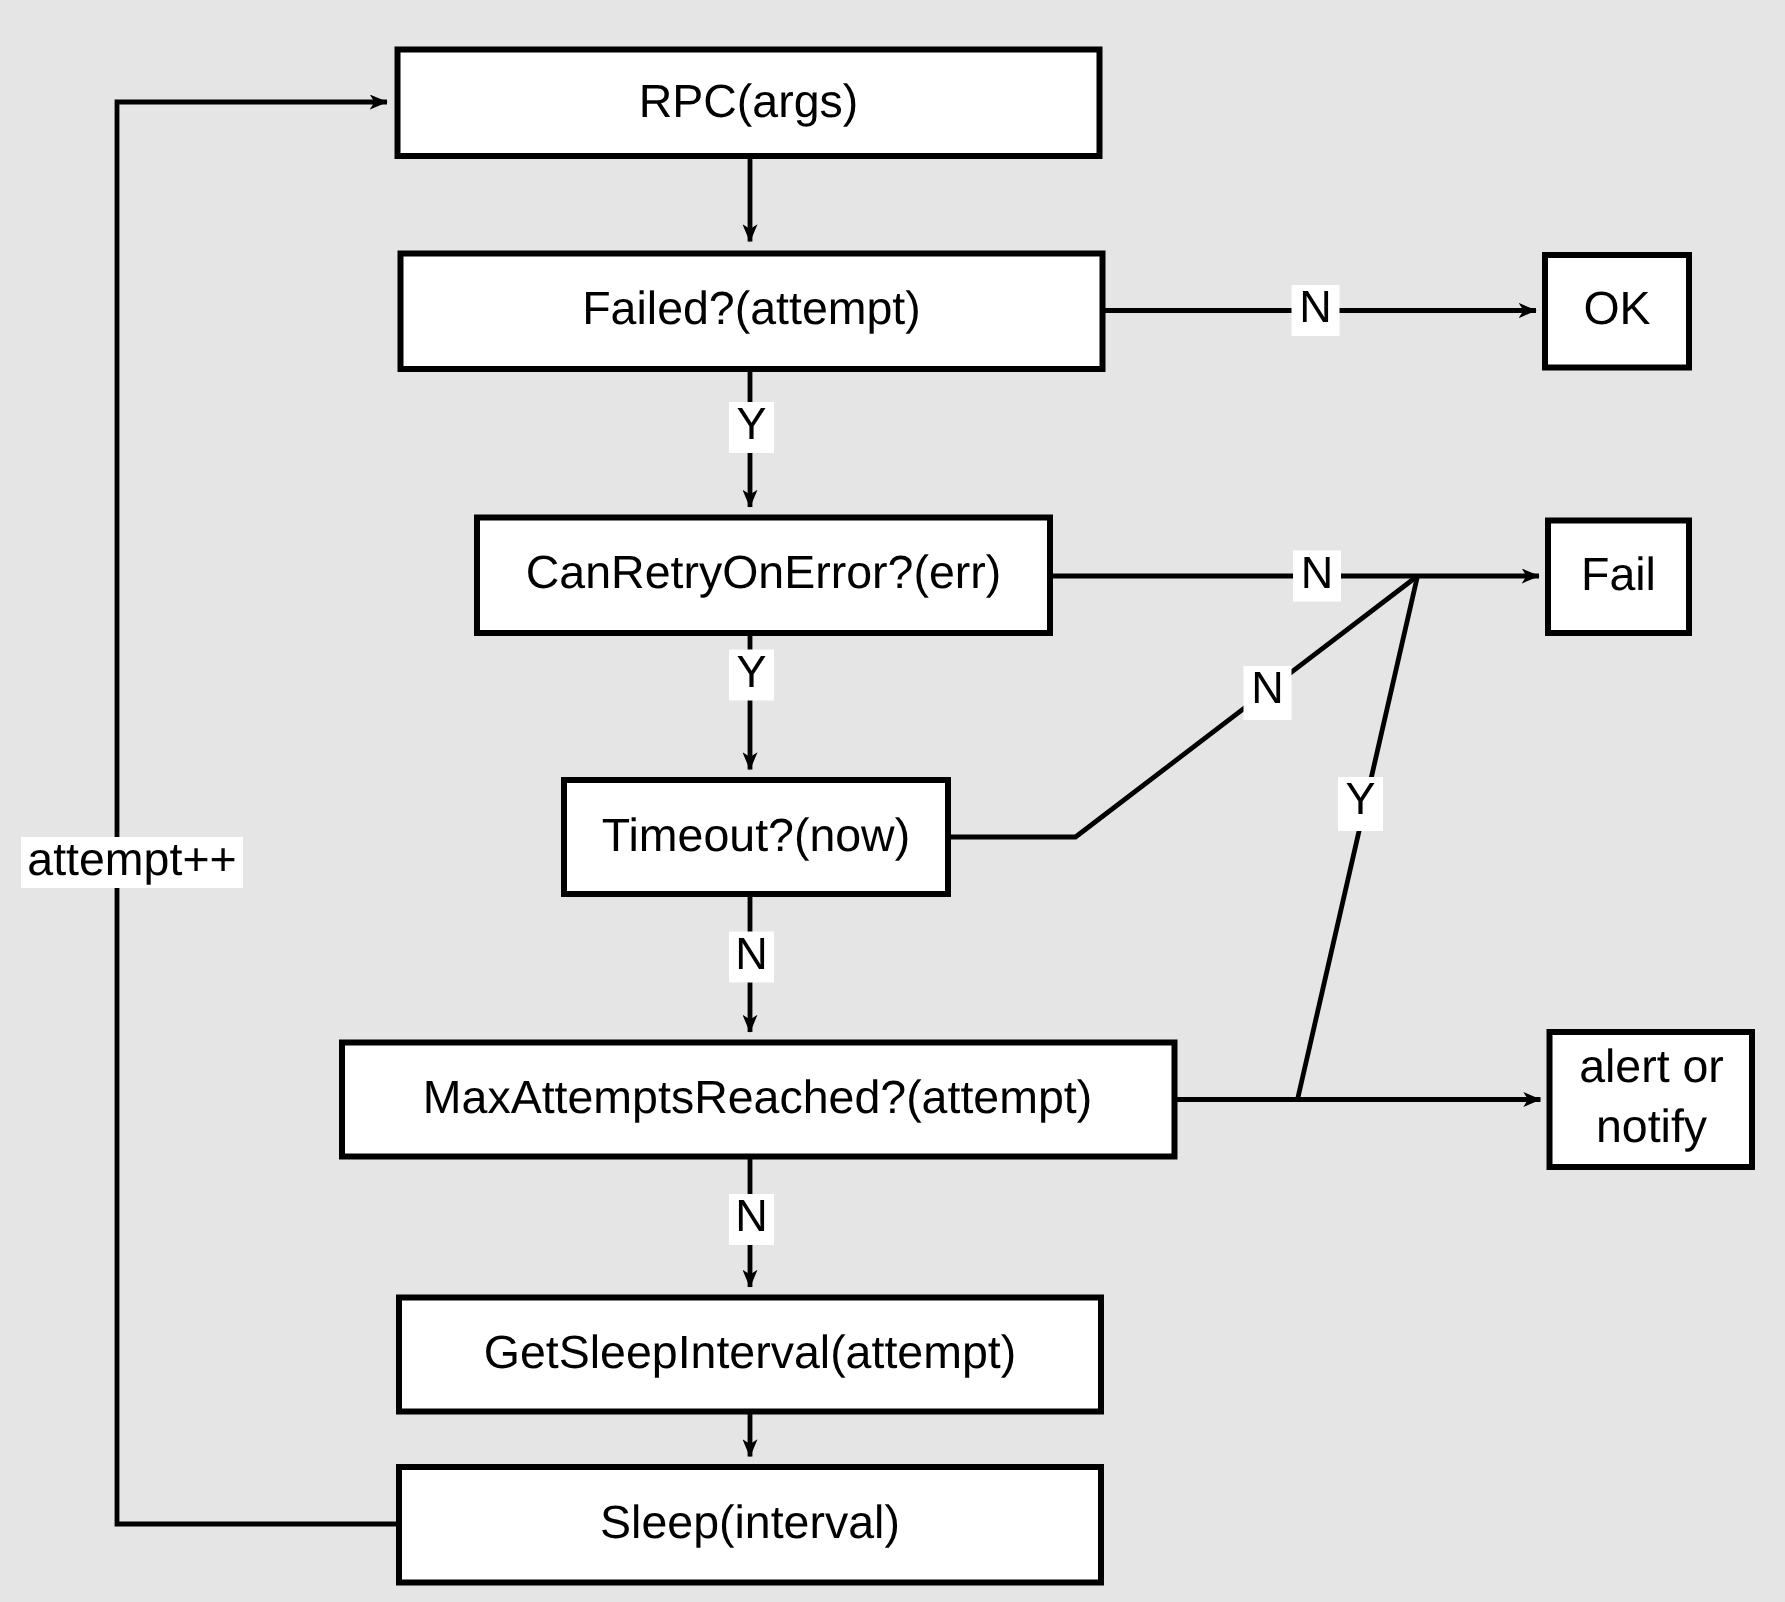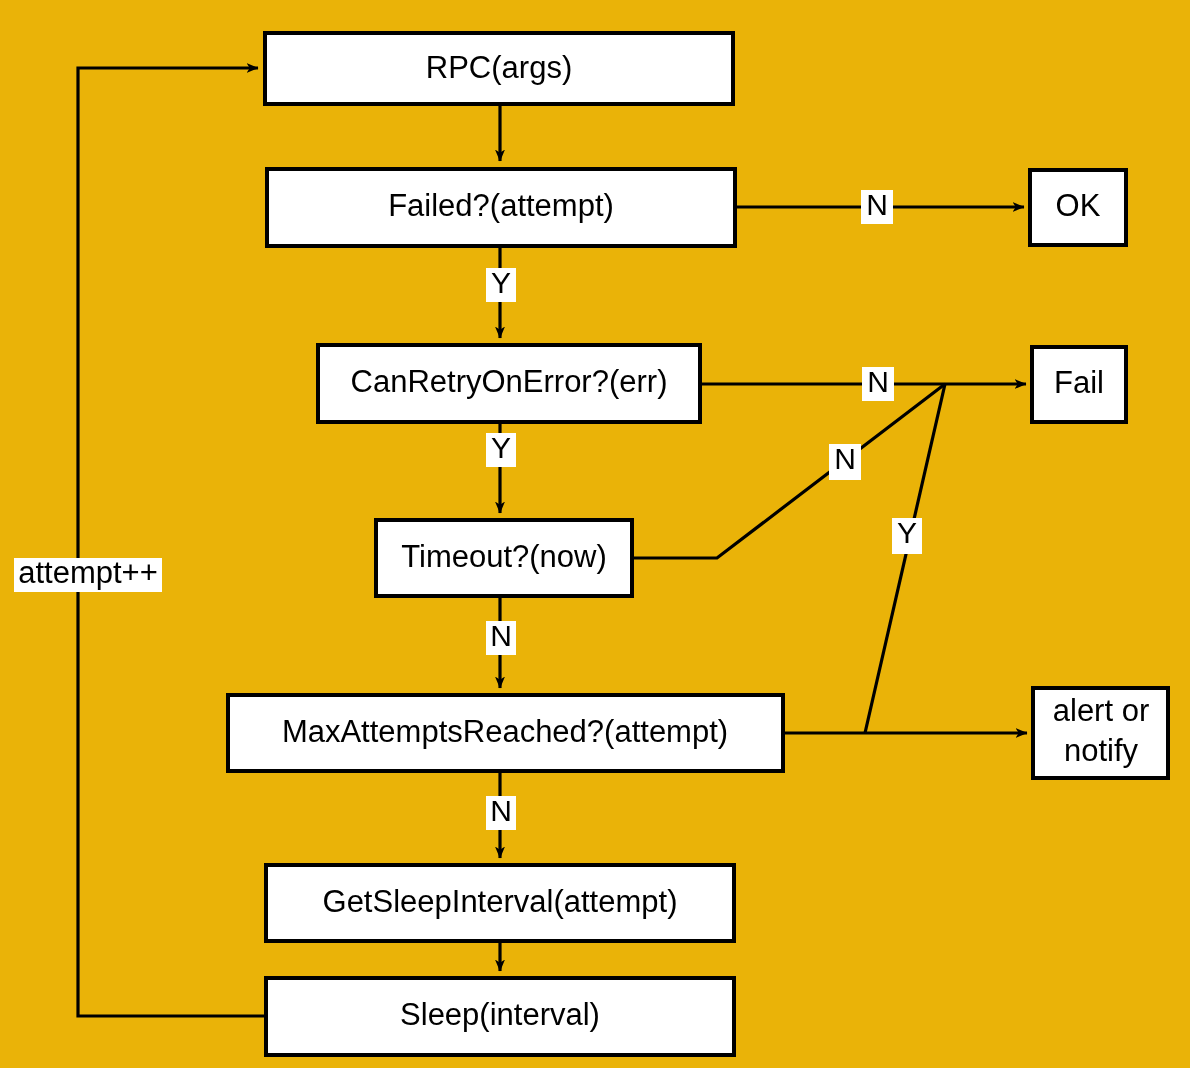--- a/index.html
+++ b/index.html
@@ -4,21 +4,21 @@
 <style>
   html, body {
     margin: 0;
     padding: 0;
     background: #ffffff;
   }
   #canvas {
     position: relative;
     width: 1190px;
     height: 1068px;
-    background: #eab308;
+    background: #e5e5e5;
     font-family: "Liberation Sans", sans-serif;
     overflow: hidden;
   }
   svg.flow {
     position: absolute;
     top: 0;
     left: 0;
     width: 1190px;
     height: 1068px;
   }

